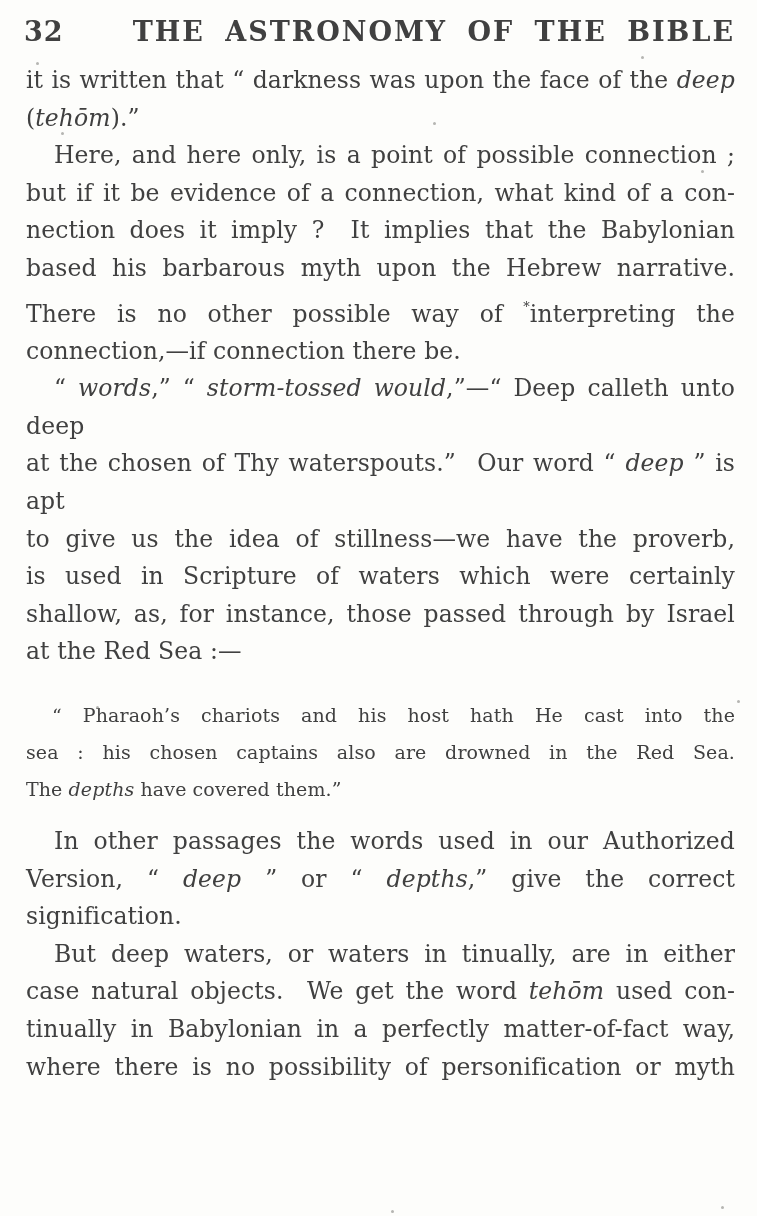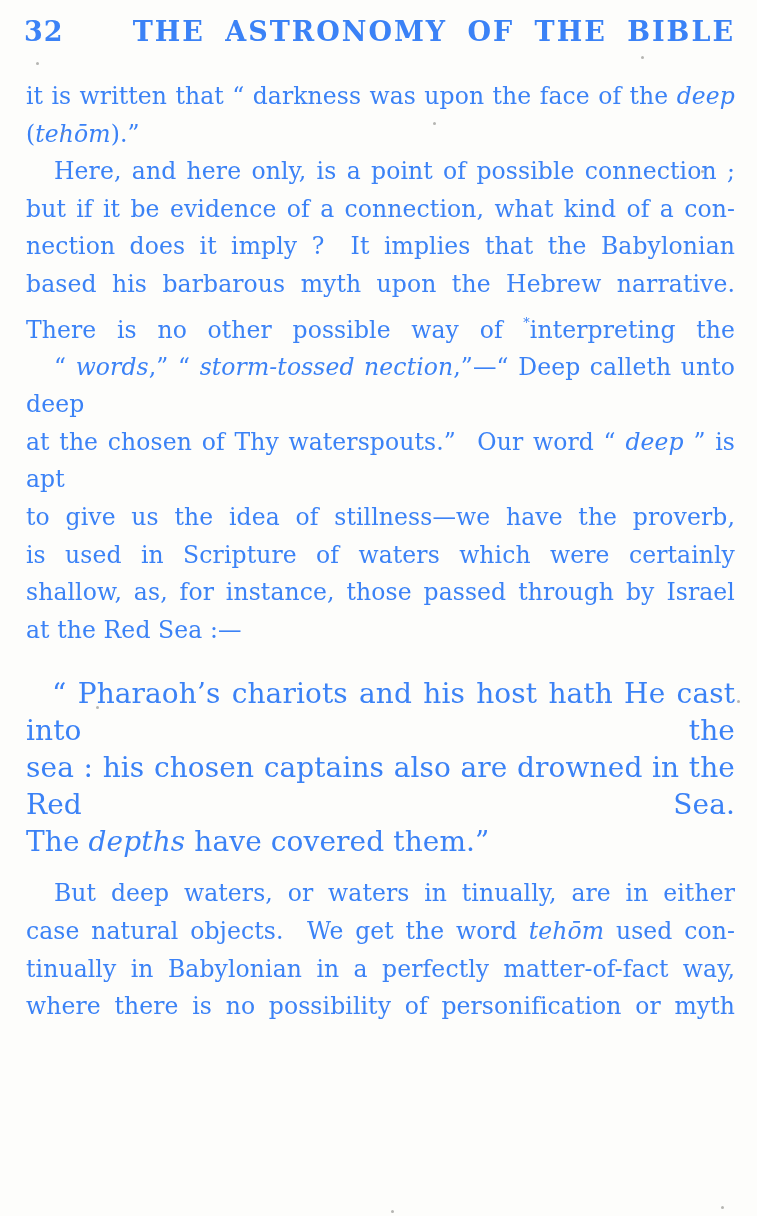--- a/index.html
+++ b/index.html
@@ -2,21 +2,21 @@
 <html><head>
 <meta charset="utf-8">
 <style>
   html, body { margin: 0; padding: 0; background: #e8e8e4; }
   .book-page {
     position: relative;
     width: 757px;
     height: 1216px;
     margin: 0 auto;
     background: #fdfdfb;
-    color: #3b82f6;
+    color: #404040;
     font-family: "DejaVu Serif", "Liberation Serif", serif;
     box-sizing: border-box;
     padding: 14px 22px 0 26px;
     overflow: hidden;
   }
   .page-header {
     position: relative;
     height: 40px;
     font-weight: bold;
     font-size: 27px;
@@ -28,36 +28,36 @@
     left: -2px; top: 0;
     letter-spacing: 1px;
   }
   .running-head {
     display: block;
     text-align: right;
     letter-spacing: 2px;
     word-spacing: 9px;
   }
   .text-column {
-    margin-top: 24px;
+    margin-top: 8px;
     font-size: 23.5px;
     line-height: 37.6px;
     letter-spacing: 0.1px;
   }
   .line {
     text-align: justify;
     text-align-last: justify;
     text-justify: inter-word;
     white-space: normal;
   }
   .line.no-just { text-align-last: left; }
   .paragraph.indent .line:first-child { text-indent: 28px; }
   .blockquote {
     margin: 26px 0 15px 0;
-    font-size: 28px;
+    font-size: 19px;
     line-height: 37px;
   }
   .blockquote .line:first-child { text-indent: 26px; }
   .it { font-style: italic; }
   .artifact {
     font-size: 55%;
     vertical-align: 28%;
     letter-spacing: 0;
   }
   .speck {
@@ -80,33 +80,38 @@
       <div class="paragraph">
         <div class="line"><span class="">it is written that “ darkness was upon the face of the </span><span class="it">deep</span></div>
         <div class="line no-just"><span class="">(</span><span class="it">tehōm</span><span class="">).”</span></div>
       </div>
       <div class="paragraph indent">
         <div class="line"><span class="">Here, and here only, is a point of possible connection ;</span></div>
         <div class="line"><span class="">but if it be evidence of a connection, what kind of a con-</span></div>
         <div class="line"><span class="">nection does it imply ?  It implies that the Babylonian</span></div>
         <div class="line"><span class="">based his barbarous myth upon the Hebrew narrative.</span></div>
         <div class="line"><span class="">There is no other possible way of </span><span class=" artifact">*</span><span class="">interpreting the</span></div>
+        <div class="line no-just"><span class="">connection,—if connection there be.</span></div>
       </div>
       <div class="paragraph indent">
-        <div class="line"><span class="">“ </span><span class="it">words</span><span class="">,” “ </span><span class="it">storm-tossed nection</span><span class="">,”—“ Deep calleth unto deep</span></div>
+        <div class="line"><span class="">“ </span><span class="it">words</span><span class="">,” “ </span><span class="it">storm-tossed would</span><span class="">,”—“ Deep calleth unto deep</span></div>
         <div class="line"><span class="">at the chosen of Thy waterspouts.”  Our word “ </span><span class="it">deep</span><span class=""> ” is apt</span></div>
         <div class="line"><span class="">to give us the idea of stillness—we have the proverb,</span></div>
         <div class="line"><span class="">is used in Scripture of waters which were certainly</span></div>
         <div class="line"><span class="">shallow, as, for instance, those passed through by Israel</span></div>
         <div class="line no-just"><span class="">at the Red Sea :—</span></div>
       </div>
       <div class="blockquote indent">
         <div class="line"><span class="">“ Pharaoh’s chariots and his host hath He cast into the</span></div>
         <div class="line"><span class="">sea : his chosen captains also are drowned in the Red Sea.</span></div>
         <div class="line no-just"><span class="">The </span><span class="it">depths</span><span class=""> have covered them.”</span></div>
+      </div>
+      <div class="paragraph indent">
+        <div class="line"><span class="">In other passages the words used in our Authorized</span></div>
+        <div class="line"><span class="">Version, “ </span><span class="it">deep</span><span class=""> ” or “ </span><span class="it">depths</span><span class="">,” give the correct signification.</span></div>
       </div>
       <div class="paragraph indent">
         <div class="line"><span class="">But deep waters, or waters in tinually, are in either</span></div>
         <div class="line"><span class="">case natural objects.  We get the word </span><span class="it">tehōm</span><span class=""> used con-</span></div>
         <div class="line"><span class="">tinually in Babylonian in a perfectly matter-of-fact way,</span></div>
         <div class="line"><span class="">where there is no possibility of personification or myth</span></div>
         <div class="line"></div>
       </div>
     </div>
 <div class="speck" style="left: 36px; top: 62px;"></div>

